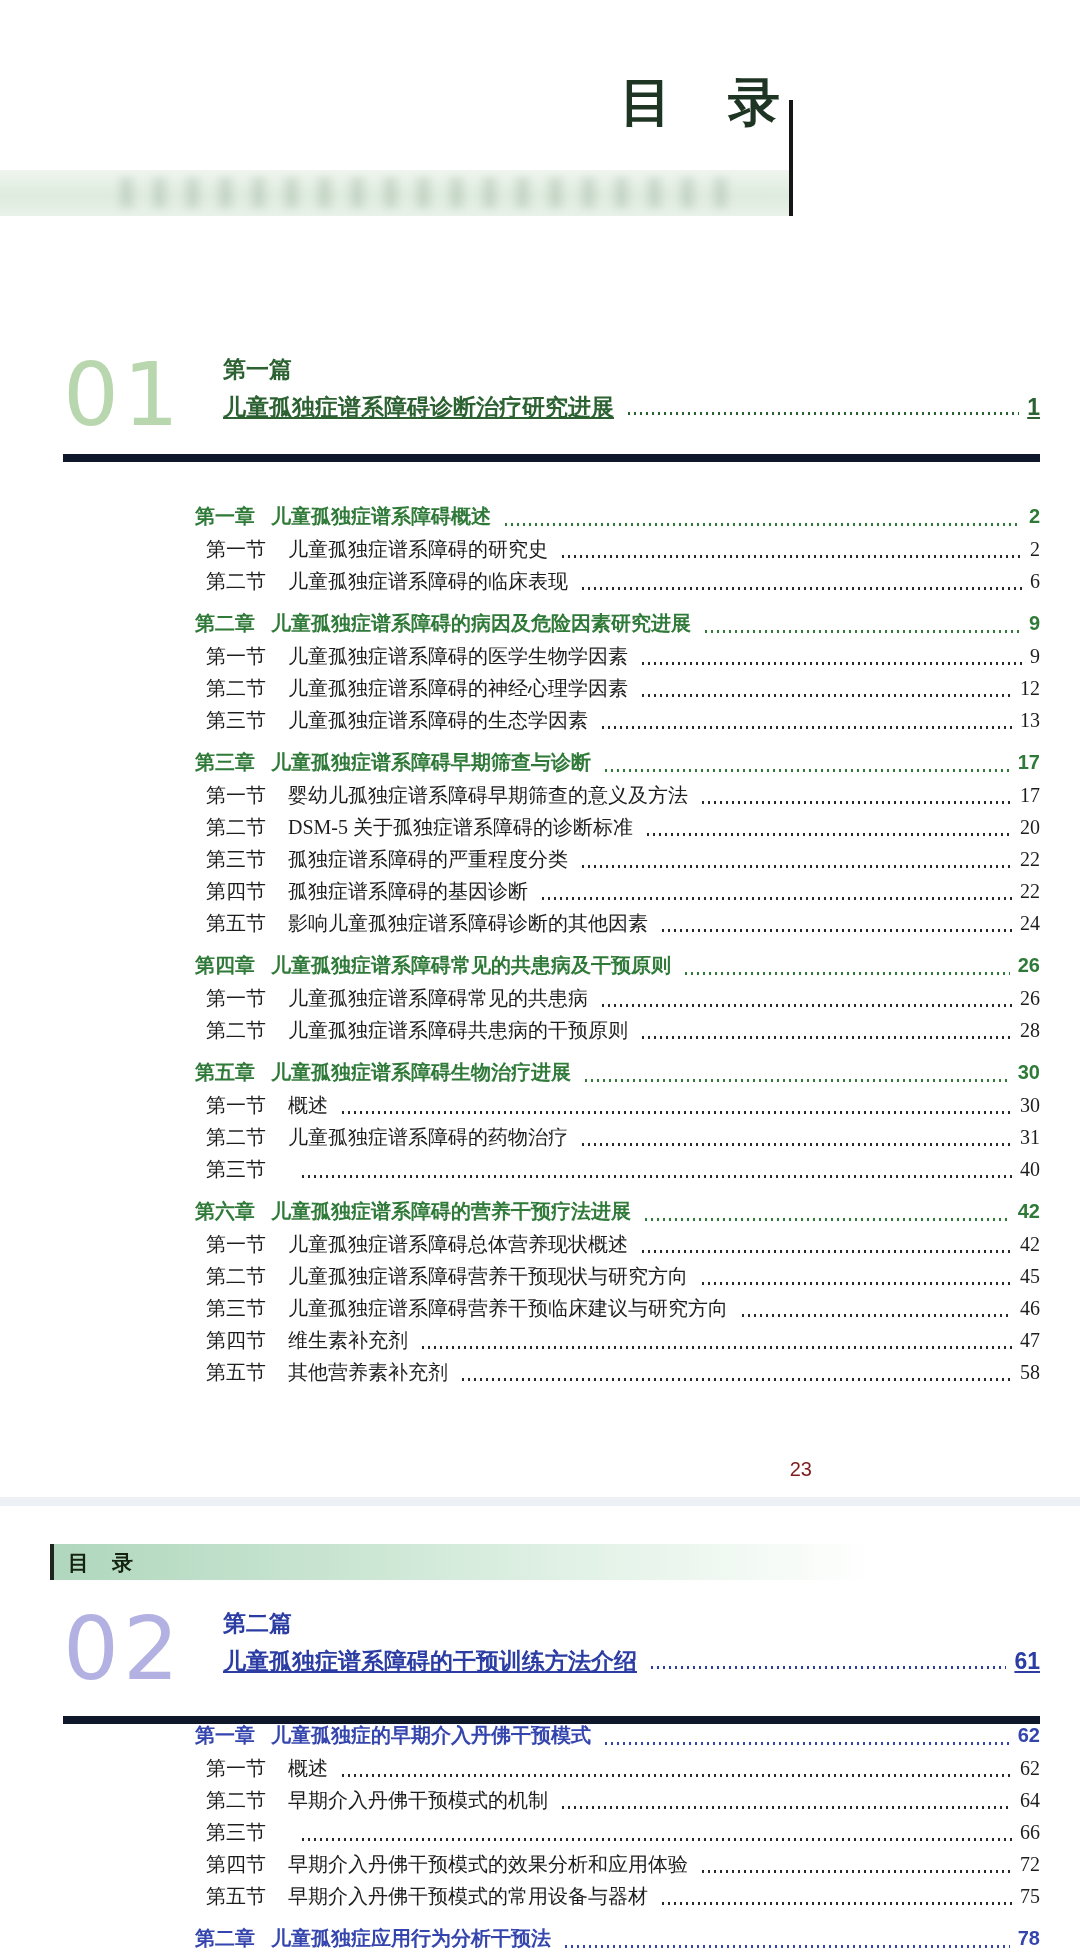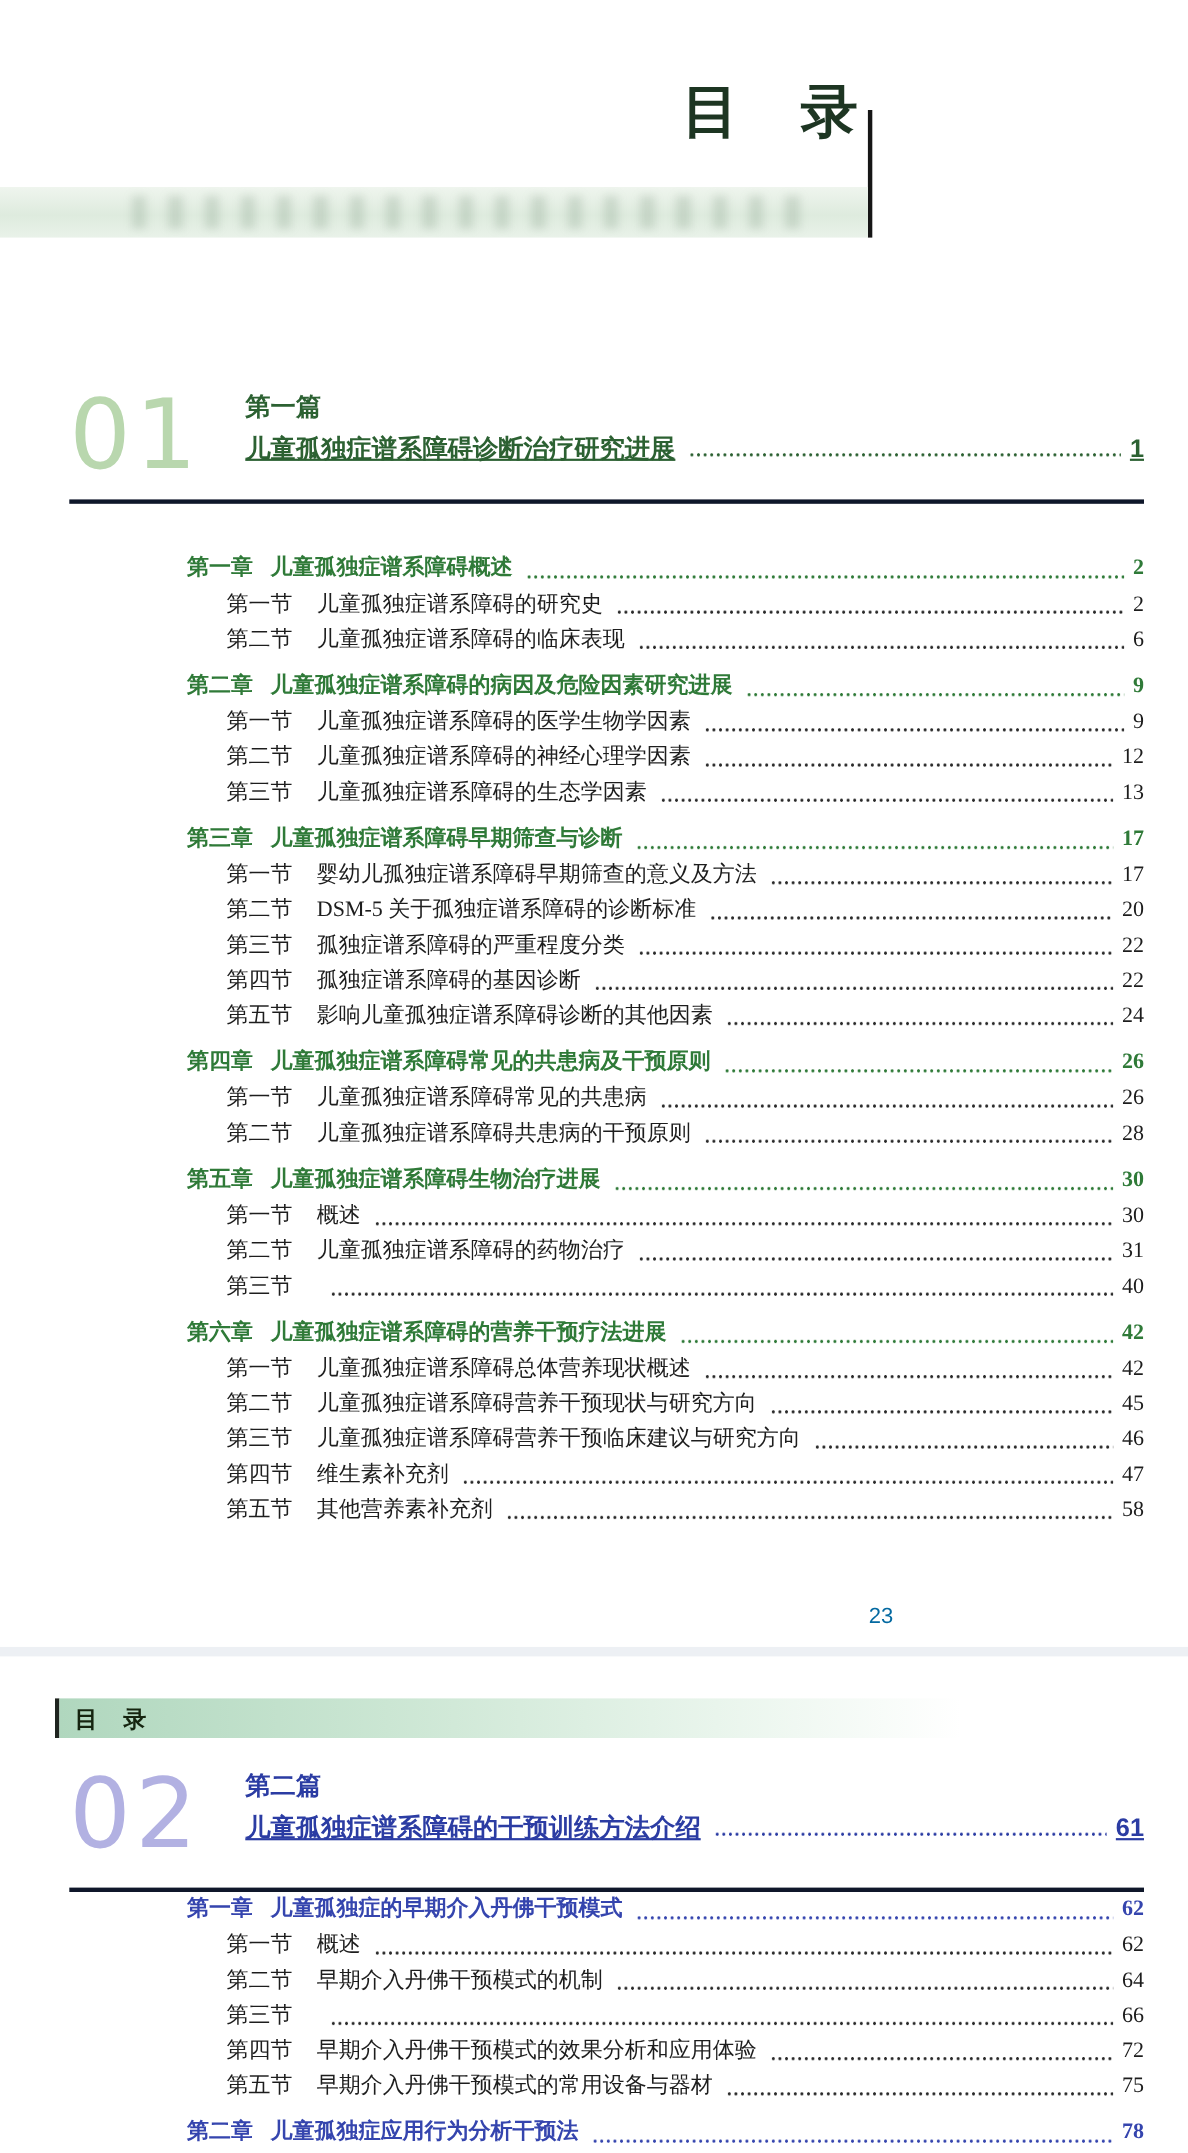--- a/index.html
+++ b/index.html
@@ -31,21 +31,21 @@
   }
   .ghost-band::after {
     content:""; position:absolute; inset:8px 60px 8px 120px;
     background:repeating-linear-gradient(90deg, rgba(96,126,100,.20) 0 13px, transparent 13px 33px);
     filter:blur(4px);
   }
 
   
   .part {
     position:absolute; display:flex; align-items:flex-start;
-    border-bottom:4px solid #0f172a;
+    border-bottom:8px solid #0f172a;
   }
   .part1 { left:63px; top:352px; width:977px; padding-bottom:16px; }
   .part2 { left:63px; top:100px; width:977px; padding-bottom:24px; }
   .part-num {
     font-family:"DejaVu Sans", sans-serif;
     font-size:88px; line-height:86px; letter-spacing:4px;
     margin-right:40px; flex:none;
   }
   .part1 .part-num { color:#b9d7ae; }
   .part2 .part-num { color:#b2b1e2; }
@@ -58,22 +58,22 @@
     font-size:23px; font-weight:bold; margin-top:8px; line-height:30px;text-decoration:underline;
   }
 
   
   .toc-list { position:absolute; left:170px; right:40px; }
   .toc-list1 { top:490px; }
   .toc-list2 { top:203px; }
 
   .toc-row { display:flex; align-items:baseline; }
   .chapter-row {
-    font-family:Liberation Serif, serif; font-weight:bold;
-    font-size:20px; line-height:34px; margin-top:9px;
+    font-family:Liberation Sans, sans-serif; font-weight:bold;
+    font-size:20px; line-height:34px; margin-top:9px;margin-left:25px;
   }
   .toc-list1 .chapter-row { color:#2f7a38; }
   .toc-list2 .chapter-row { color:#3545ae; }
   .section-row {
     font-family:"Liberation Serif", serif;
     font-size:20px; line-height:32px; color:#1d1d1d;
     padding-left:36px;
     text-align:right;
   }
   .toc-label { flex:none; white-space:nowrap; }
@@ -86,21 +86,21 @@
     background-image:radial-gradient(circle at center, currentColor 1.3px, transparent 1.5px);
     background-size:6px 3px; background-repeat:repeat-x;
     background-position:left bottom;
   }
   .section-row .leader { color:#2a2a2a; }
   .toc-page { flex:none; }
 
   
   .folio {
     position:absolute; right:268px; top:1458px;
-    font-size:20px; color:#0369a1; font-family:"Liberation Sans", sans-serif;
+    font-size:20px; color:#7f1d1d; font-family:"Liberation Sans", sans-serif;
   }
 
   
   .hdr2 {
     position:absolute; left:50px; top:38px; width:858px; height:36px;
   }
   .hdr2-vbar { position:absolute; left:0; top:0; width:4px; height:36px; background:#1f241f; }
   .hdr2-band {
     position:absolute; left:4px; top:0; right:0; bottom:0;
     background:linear-gradient(90deg,#b0d7be 0%,#cbe6d3 35%,#e9f5ec 70%,#ffffff 96%);

